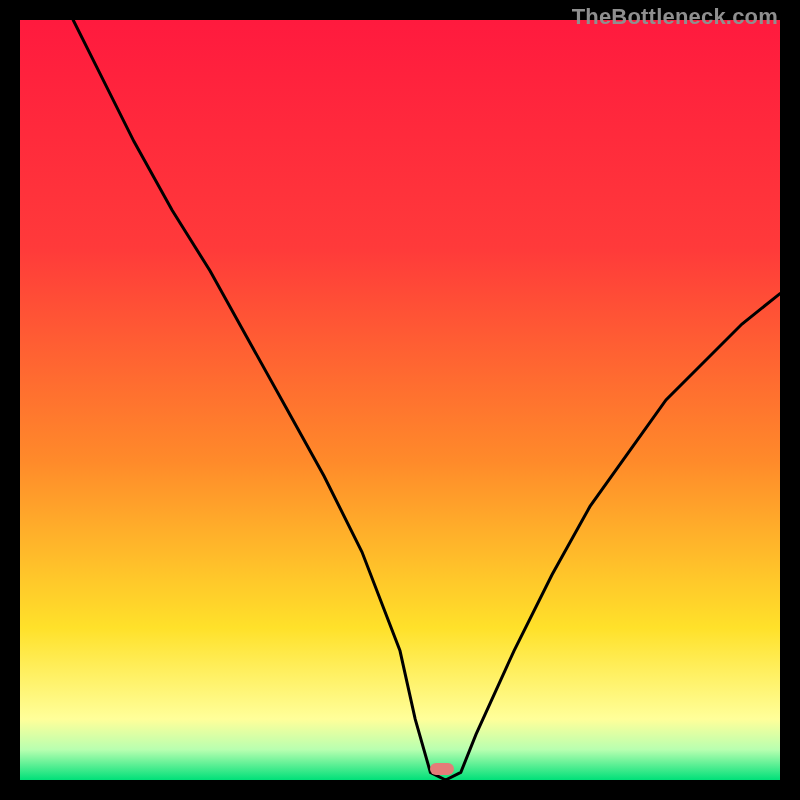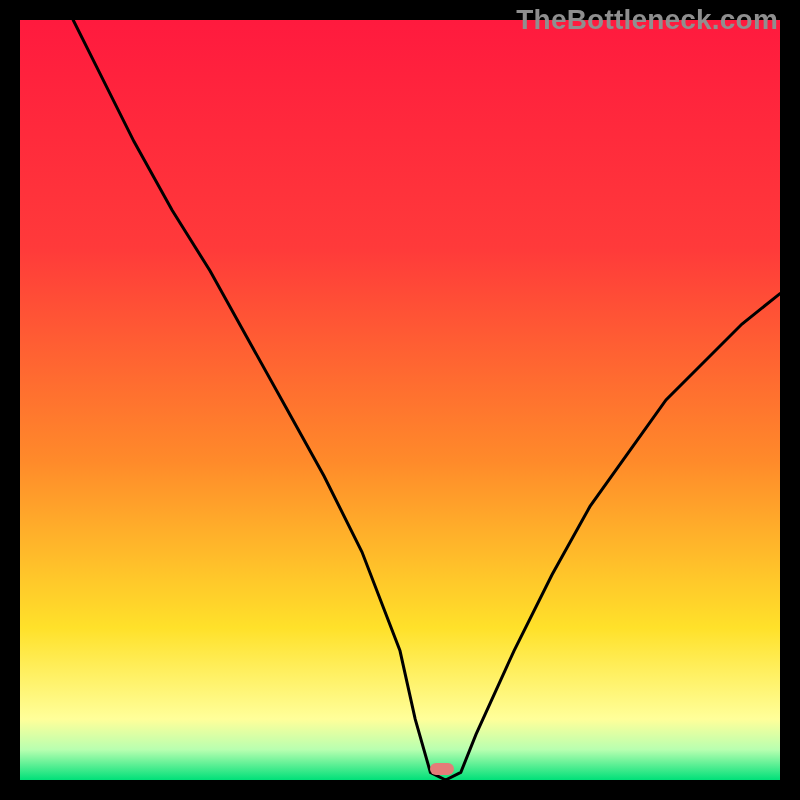--- a/index.html
+++ b/index.html
@@ -1,20 +1,20 @@
 <!DOCTYPE html>
 <html><head>
 <meta charset="utf-8">
 <style>
   html,body{margin:0;padding:0;width:800px;height:800px;background:#000;font-family:Arial,Helvetica,sans-serif;}
   .frame{position:absolute;left:0;top:0;width:800px;height:800px;background:#000;}
   .plot{position:absolute;left:20px;top:20px;width:760px;height:760px;overflow:hidden;}
   .gradient{position:absolute;left:0;top:0;width:100%;height:100%;}
   .curve{position:absolute;left:0;top:0;}
-  .watermark{position:absolute;top:4px;right:22px;font-size:28px;font-weight:600;color:#8f8f8f;letter-spacing:.2px;text-align:center;}
+  .watermark{position:absolute;top:4px;right:22px;font-size:22px;font-weight:600;color:#8f8f8f;letter-spacing:.2px;text-align:center;}
   .marker{position:absolute;width:24px;height:12px;border-radius:7px;background:#e47c78;}
 </style>
 </head>
 <body>
 
 <div class="frame">
 
   <div class="plot">
 
     <svg class="gradient" width="760" height="760">

